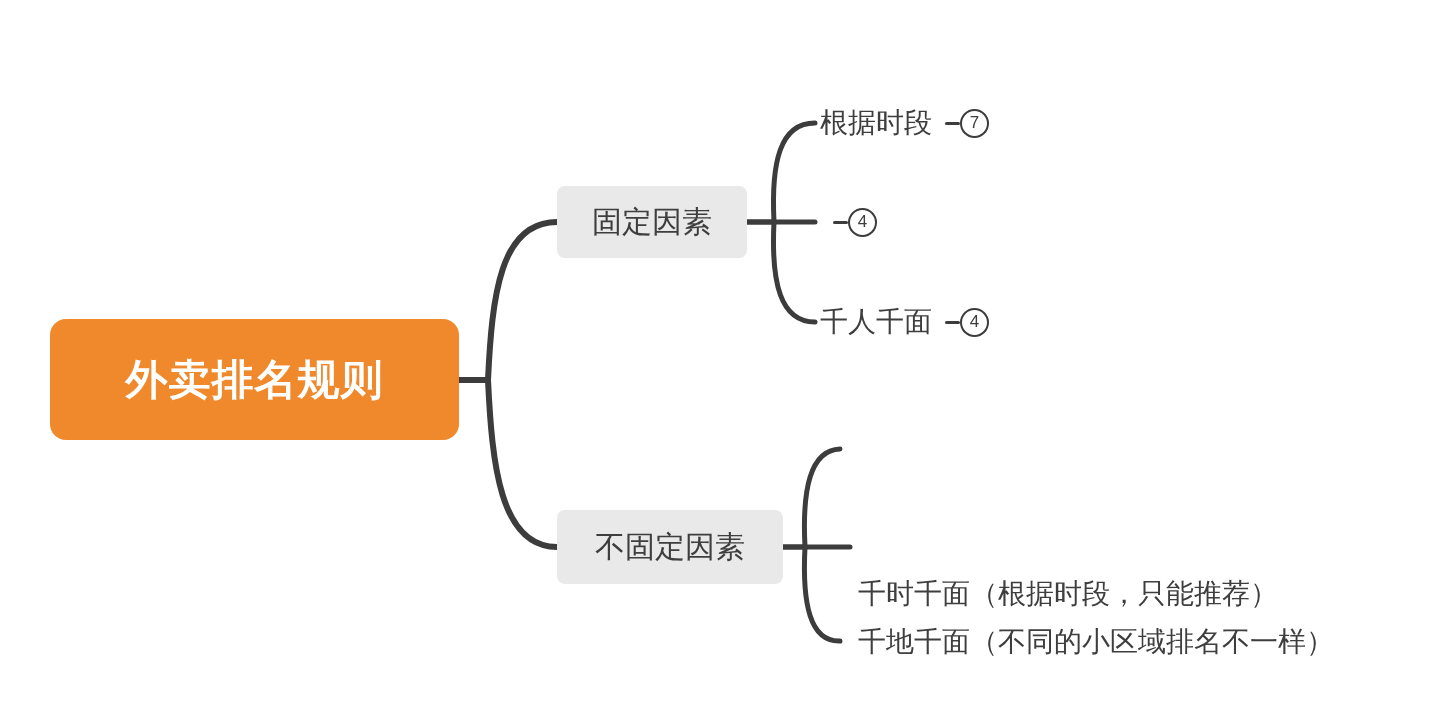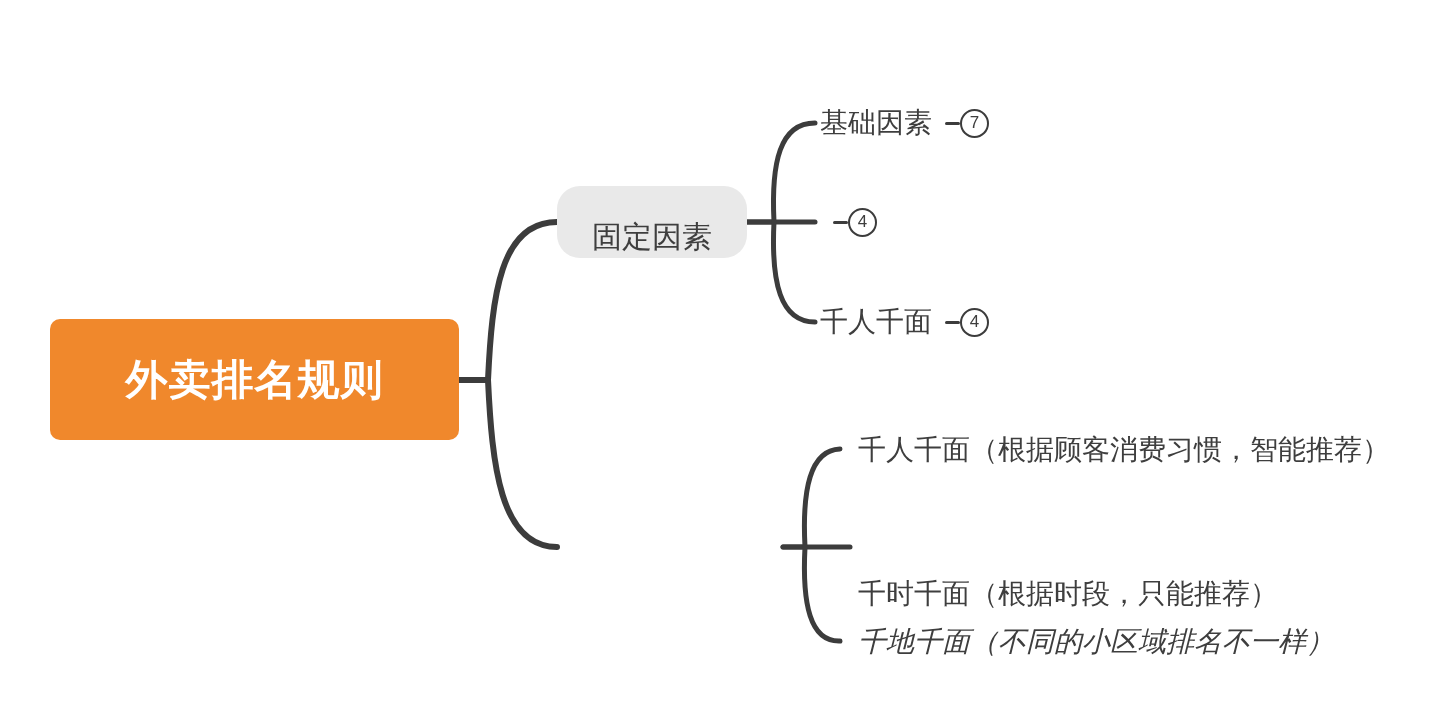--- a/index.html
+++ b/index.html
@@ -21,48 +21,47 @@
   }
   .connectors{position:absolute;left:0;top:0;width:1453px;height:703px;}
   .node{
     position:absolute;
     display:flex;align-items:center;justify-content:center;
     white-space:nowrap;
   }
   .root-node{
     left:50px;top:319px;width:409px;height:121px;
     background:var(--root-bg);
-    border-radius:10px;
+    border-radius:16px;
     color:var(--root-text);
     font-size:42px;font-weight:700;
     letter-spacing:1px;
   }
   .branch-node{
     background:var(--branch-bg);
-    border-radius:23px;
+    border-radius:8px;
     color:var(--text-dark);
     font-size:30px;
-    align-items:flex-end;
   }
   .branch-0{left:557px;top:186px;width:190px;height:72px;}
   .branch-1{left:557px;top:510px;width:226px;height:74px;}
   .leaf{
     position:absolute;
     display:flex;align-items:center;
     height:40px;
     color:var(--text-dark);
     font-size:28px;
     white-space:nowrap;
   }
   .leaf-t0{left:820px;top:103px;}
   .leaf-t1{left:820px;top:202px;}
   .leaf-t2{left:820px;top:302px;}
   .leaf-b0{left:858px;top:430px;}
   .leaf-b1{left:858px;top:526px;margin-top:48px;}
-  .leaf-b2{left:858px;top:622px;font-style:italic;}
+  .leaf-b2{left:858px;top:622px;}
   .count-dash{
     display:inline-block;
     width:15px;height:3px;
     background:var(--line);
     margin-left:13px;
     border-radius:2px;
   }
   .count-badge{
     display:flex;align-items:center;justify-content:center;
     width:29px;height:29px;
@@ -97,39 +96,39 @@
     </g>
   </svg>
 
   <div class="node root-node">
     <span>外卖排名规则</span>
   </div>
 
   <div class="node branch-node branch-0">
     <span>固定因素</span>
   </div>
+  <div class="node branch-node branch-1">
+    <span>不固定因素</span>
+  </div>
 
   <div class="leaf leaf-t0">
-    <span>基础因素</span>
+    <span>根据时段</span>
     <span class="count-dash"></span>
     <span class="count-badge">7</span>
   </div>
   <div class="leaf leaf-t1">
     <span class="count-dash"></span>
     <span class="count-badge">4</span>
   </div>
   <div class="leaf leaf-t2">
     <span>千人千面</span>
     <span class="count-dash"></span>
     <span class="count-badge">4</span>
   </div>
 
-  <div class="leaf leaf-b0">
-    <span>千人千面（根据顾客消费习惯，智能推荐）</span>
-  </div>
   <div class="leaf leaf-b1">
     <span>千时千面（根据时段，只能推荐）</span>
   </div>
   <div class="leaf leaf-b2">
     <span>千地千面（不同的小区域排名不一样）</span>
   </div>
 
 </div>
 
 </body></html>

